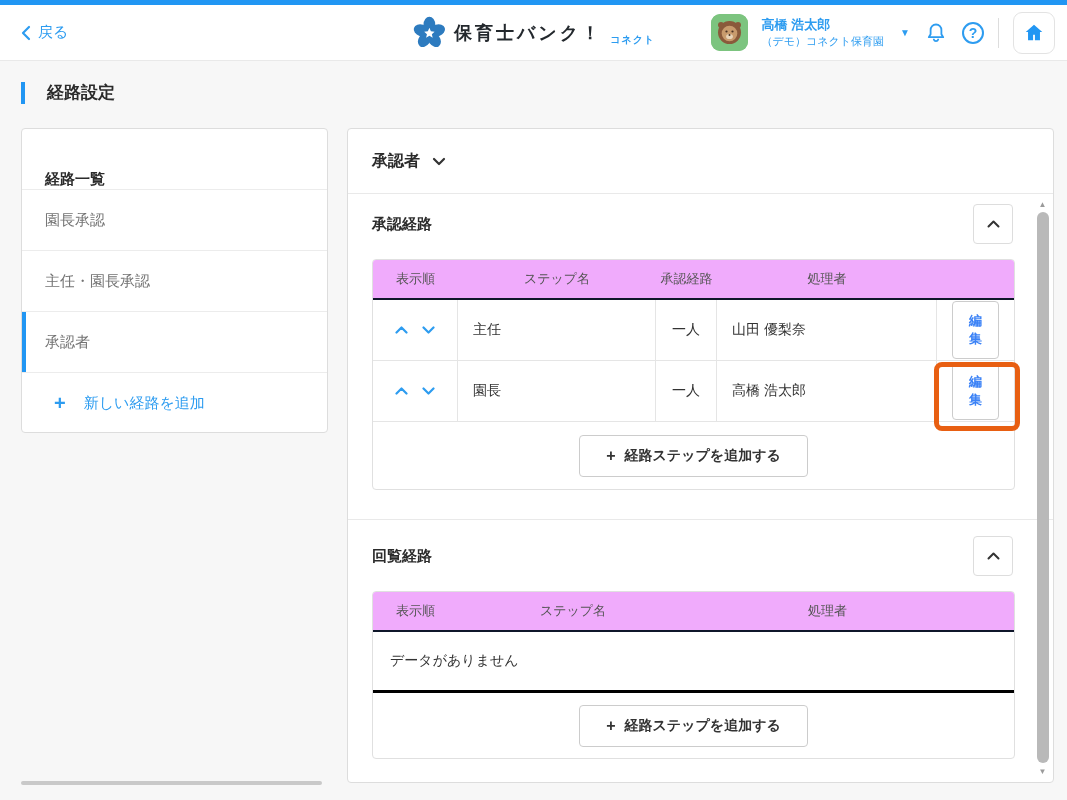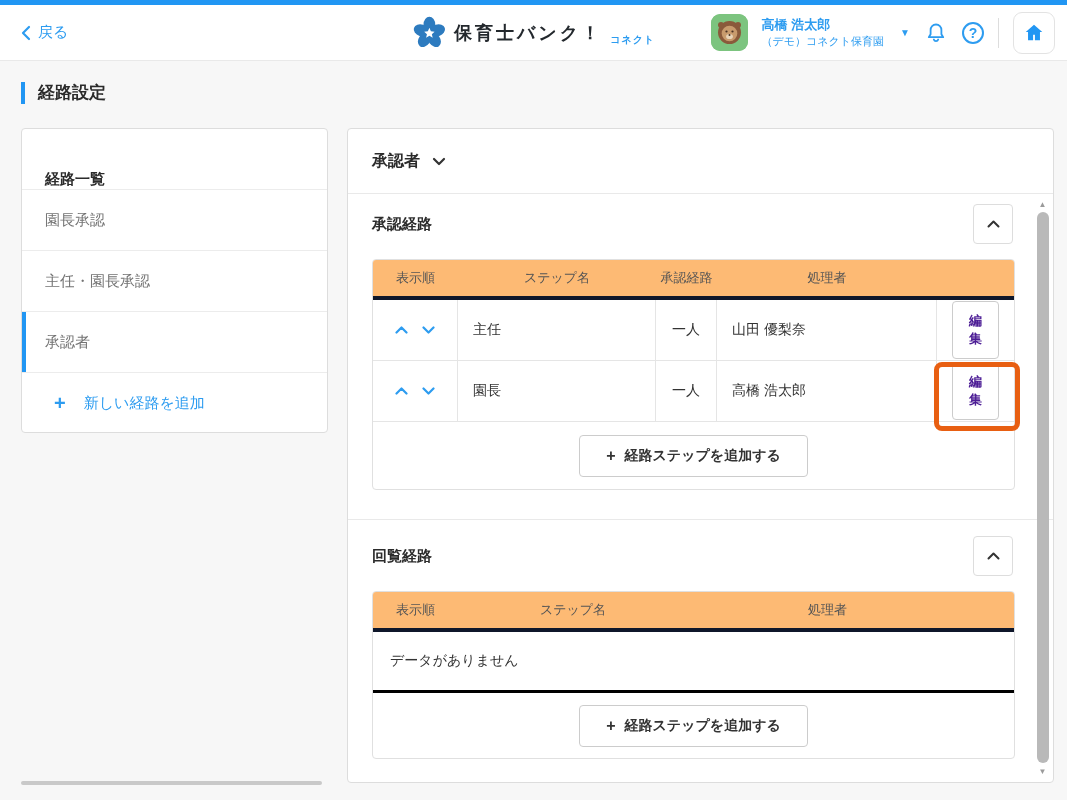--- a/index.html
+++ b/index.html
@@ -25,21 +25,21 @@
   .user-name { color:#2d9cf0; font-size:13px; font-weight:bold; }
   .user-org  { color:#2d9cf0; font-size:11px; }
   .dropdown-arrow { color:#2d9cf0; font-size:10px; margin-left:2px; }
   .icon-btn { display:flex; align-items:center; justify-content:center; cursor:pointer; }
   .q-circle { width:22px; height:22px; border:2px solid #2d9cf0; border-radius:50%;
     color:#2d9cf0; font-size:14px; font-weight:bold; display:flex; align-items:center; justify-content:center; }
   .header-divider { width:1px; height:30px; background:#ddd; }
   .home-btn { width:42px; height:42px; border:1px solid #e3e3e3; border-radius:9px; background:#fff;
     display:flex; align-items:center; justify-content:center; cursor:pointer; }
   
-  .page-title { position:absolute; left:21px; top:81px; display:flex; align-items:center; gap:13px; }
+  .page-title { position:absolute; left:21px; top:81px; display:flex; align-items:center; gap:22px; }
   .page-title .accent { width:4px; height:22px; background:#2196f3; }
   .page-title .txt { font-size:17px; font-weight:bold; color:#2b2b2b; }
   
   .sidebar { position:absolute; left:21px; top:128px; width:307px; height:305px;
     background:#fff; border:1px solid #ddd; border-radius:4px; overflow:hidden; }
   .side-item { position:relative; height:61px; display:flex; align-items:center;
     padding-left:23px; border-bottom:1px solid #ececec; font-size:15px; cursor:pointer; }
   .side-item:last-child { border-bottom:none; }
   .side-item.head { font-weight:bold; color:#2b2b2b; cursor:default;align-items:flex-end; }
   .side-item.link { color:#737373; }
@@ -55,28 +55,28 @@
   .route-header .txt { font-size:16px; font-weight:bold; color:#2b2b2b; }
   .section-title { position:absolute; left:24px; font-size:15px; font-weight:bold; color:#2b2b2b; }
   .collapse-btn { position:absolute; width:40px; height:40px; right:40px;
     border:1px solid #ddd; border-radius:4px; background:#fff;
     display:flex; align-items:center; justify-content:center; cursor:pointer; }
   .section-divider { position:absolute; left:0; width:100%; height:1px; background:#e9e9e9; }
   
   .rtable { position:absolute; left:24px; width:643px; border:1px solid #e0e0e0; border-radius:4px; overflow:hidden; background:#fff; }
   .t1-grid { display:grid; grid-template-columns:85px 198px 61px 220px 1fr; }
   .t2-grid { display:grid; grid-template-columns:85px 230px 1fr; }
-  .thead { background:#fdba74; height:40px; border-bottom:4px solid #0f172a; align-items:center; }
+  .thead { background:#f0abfc; height:40px; border-bottom:2px solid #0f172a; align-items:center; }
   .thead .th { font-size:13px; color:#555; text-align:center; }
   .trow { height:61px; border-bottom:1px solid #e5e5e5; align-items:stretch; }
   .trow .td { display:flex; align-items:center; font-size:14px; color:#333; border-right:1px solid #e5e5e5; padding:0 15px; }
   .trow .td.center { justify-content:center; padding:0; }
   .trow .td.last { border-right:none; justify-content:center; }
   .order-cell { display:flex; gap:14px; align-items:center; justify-content:center; }
-  .edit-btn { background:#fff; border:1px solid #ccc; border-radius:4px; color:#4c1d95;
+  .edit-btn { background:#fff; border:1px solid #ccc; border-radius:4px; color:#3b82f6;
     font-size:13px; font-weight:bold; padding:10px 14px; cursor:pointer; }
   .tfoot { height:67px; display:flex; align-items:center; justify-content:center; }
   .add-step-btn { background:#fff; border:1px solid #ccc; border-radius:4px; color:#333;
     font-size:14px; font-weight:bold; padding:11px 26px; display:flex; gap:9px; align-items:center; cursor:pointer; }
   .add-step-btn .plus { font-size:16px; font-weight:bold; }
   .empty-row { height:61px; display:flex; align-items:center; padding:0 17px;
     font-size:14px; color:#333; border-bottom:3px solid #000000; }
   
   .highlight-box { position:absolute; left:586px; top:233px; width:86px; height:69px;
     border:5px solid #e85f12; border-radius:8px; pointer-events:none; z-index:5; }

